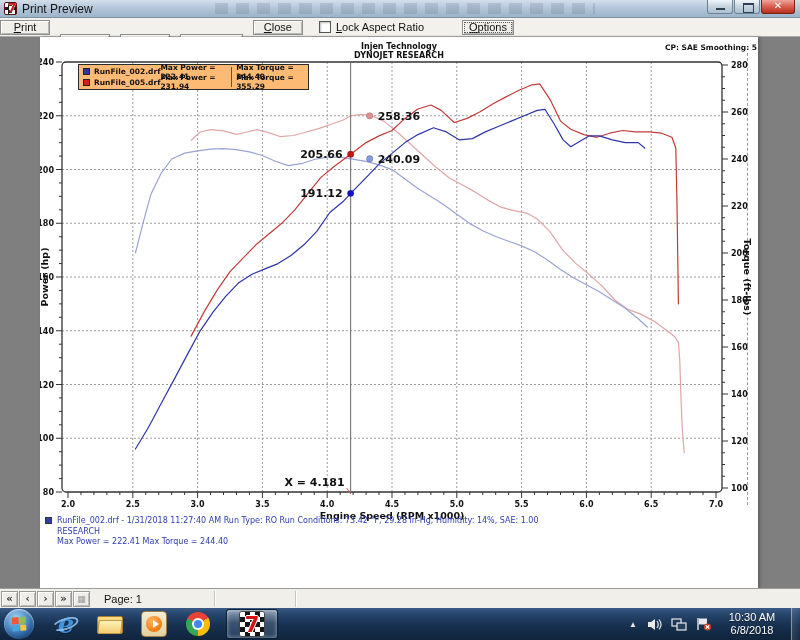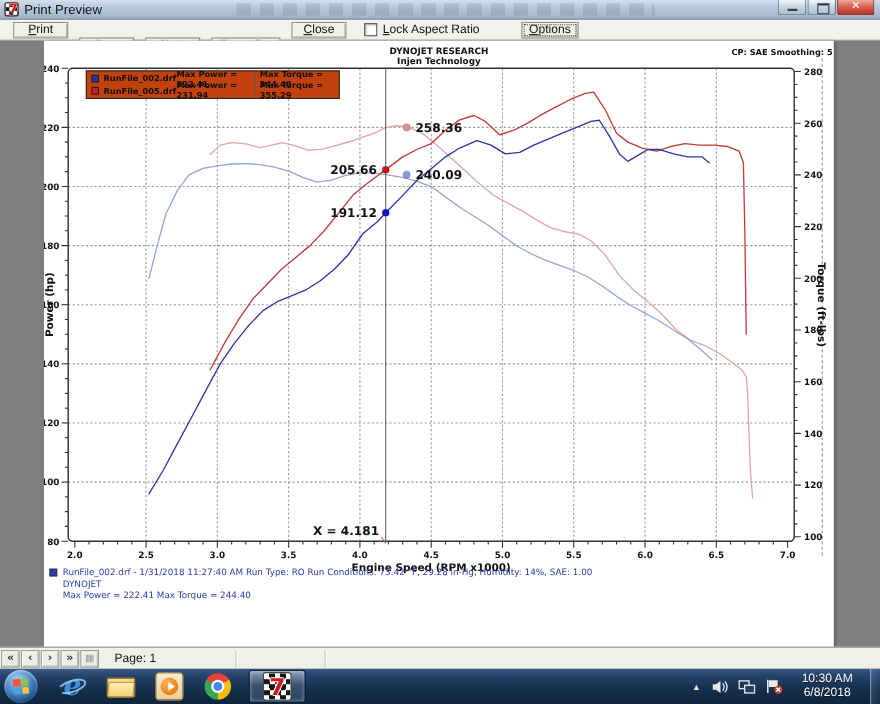--- a/index.html
+++ b/index.html
@@ -26,21 +26,21 @@
     position:relative;}
   .winbtn.close{width:34px;background:linear-gradient(180deg,#eda79d,#d95f4e 50%,#b5301f);border-color:#7c2013;}
   .glyph-min::after{content:"";position:absolute;left:8px;bottom:3px;width:9px;height:2px;background:#2e3f50;}
   .glyph-max::after{content:"";position:absolute;left:8px;top:3px;width:9px;height:7px;
     border:1px solid #2e3f50;border-top-width:2px;background:transparent;}
   .glyph-close::after{content:"✕";position:absolute;left:0;right:0;top:0px;text-align:center;
     font:bold 10px "DejaVu Sans",sans-serif;color:#fff;}
 
   
   .toolbar{position:absolute;left:0;top:18px;width:800px;height:19px;background:#f2f1ec;
-    border-bottom:1px solid #a9a9a9;display:flex;align-items:center;padding-left:12px;}
+    border-bottom:1px solid #a9a9a9;display:flex;align-items:center;padding-left:0;}
   .tbtn{height:15px;min-width:50px;padding:0 6px;margin-right:10px;font-size:11px;line-height:13px;
     text-align:center;background:#f0efe9;border:1px solid #8e8e8e;
     box-shadow:inset 1px 1px 0 #ffffff, inset -1px -1px 0 #b9b9b9;color:#111;}
   .tbtn.disabled{color:#9b9b9b;text-shadow:1px 1px 0 #fff;margin-top:28px;}
   .u{text-decoration:underline;}
   .chk-wrap{display:flex;align-items:center;margin:0 10px 0 6px;justify-content:space-between;}
   .chk{width:12px;height:12px;background:#fff;border:1px solid #555;
     box-shadow:inset 1px 1px 2px #bbb;margin-right:5px;}
   .chk-label{font-size:11px;color:#111;}
   .tbtn.options{margin-left:28px;min-width:40px;position:relative;}
@@ -56,21 +56,21 @@
   .margin-line{position:absolute;left:707px;top:16px;height:452px;width:0;
     border-left:1px dashed #9a9a9a;}
 
   #chart-svg{position:absolute;left:0;top:0;}
   #chart-svg text{font-family:"DejaVu Sans",sans-serif;fill:#111;}
   .tick-lab{font-size:8px;font-weight:bold;}
   .axis-title{font-size:9.5px;font-weight:bold;}
   .readout-lab{font-size:11px;font-weight:bold;}
 
   
-  .legend{position:absolute;left:38px;top:27px;width:231px;height:26px;background:#c2410c;
+  .legend{position:absolute;left:38px;top:27px;width:231px;height:26px;background:#fdba74;
     border:1px solid #2a2a2a;display:flex;flex-direction:column;justify-content:space-evenly;
     padding:1px 0;}
   .leg-row{display:flex;align-items:center;height:10px;}
   .leg-swatch{width:7px;height:7px;border:1px solid #222;margin:0 4px 0 4px;flex:none;}
   .leg-name{width:69px;font:bold 7.5px "DejaVu Sans",sans-serif;color:#111;}
   .leg-power{width:88px;font:bold 7.5px "DejaVu Sans",sans-serif;color:#111;}
   .leg-div{width:1px;align-self:stretch;background:#555;margin-right:4px;}
   .leg-torque{font:bold 7.5px "DejaVu Sans",sans-serif;color:#111;}
 
   
@@ -165,22 +165,22 @@
     <div class="chk-wrap">
       <div class="chk"></div>
       <div class="chk-label"><span></span><span class="u">L</span><span>ock Aspect Ratio</span></div>
     </div>
     <div class="tbtn options"><span></span><span class="u">O</span><span>ptions</span></div>
   </div>
 
   <div class="preview">
     <div class="page">
       <div class="hdr-center">
+        <div>Injen Technology</div>
         <div>DYNOJET RESEARCH</div>
-        <div>Injen Technology</div>
       </div>
       <div class="hdr-right">CP: SAE  Smoothing: 5</div>
       <div class="margin-line"></div>
 
       <svg id="chart-svg" width="718" height="551">
           <line x1="92.8" y1="25" x2="92.8" y2="455" stroke="#9a9a9a" stroke-width="1" stroke-dasharray="2,2"></line>
           <line x1="157.6" y1="25" x2="157.6" y2="455" stroke="#9a9a9a" stroke-width="1" stroke-dasharray="2,2"></line>
           <line x1="222.39999999999998" y1="25" x2="222.39999999999998" y2="455" stroke="#9a9a9a" stroke-width="1" stroke-dasharray="2,2"></line>
           <line x1="287.2" y1="25" x2="287.2" y2="455" stroke="#9a9a9a" stroke-width="1" stroke-dasharray="2,2"></line>
           <line x1="352" y1="25" x2="352" y2="455" stroke="#9a9a9a" stroke-width="1" stroke-dasharray="2,2"></line>
@@ -381,21 +381,21 @@
           <div class="leg-power">Max Power = 231.94</div>
           <div class="leg-div"></div>
           <div class="leg-torque">Max Torque = 355.29</div>
         </div>
       </div>
 
       <div class="run-block" id="run-block-0" style="top: 479px; color: rgb(43, 60, 176);">
         <div class="run-swatch" id="run-swatch-0" style="background: rgb(43, 60, 176);"></div>
         <div class="run-lines">
           <div>RunFile_002.drf - 1/31/2018 11:27:40 AM  Run Type: RO  Run Conditions: 73.42 °F, 29.28 in-Hg,  Humidity:  14%, SAE: 1.00</div>
-          <div>DYNOJET</div>
+          <div>RESEARCH</div>
           <div>Max Power = 222.41  Max Torque = 244.40</div>
         </div>
       </div>
     </div>
   </div>
 
   <div class="statusbar">
     <div class="sbtn">«</div>
     <div class="sbtn">‹</div>
     <div class="sbtn">›</div>

